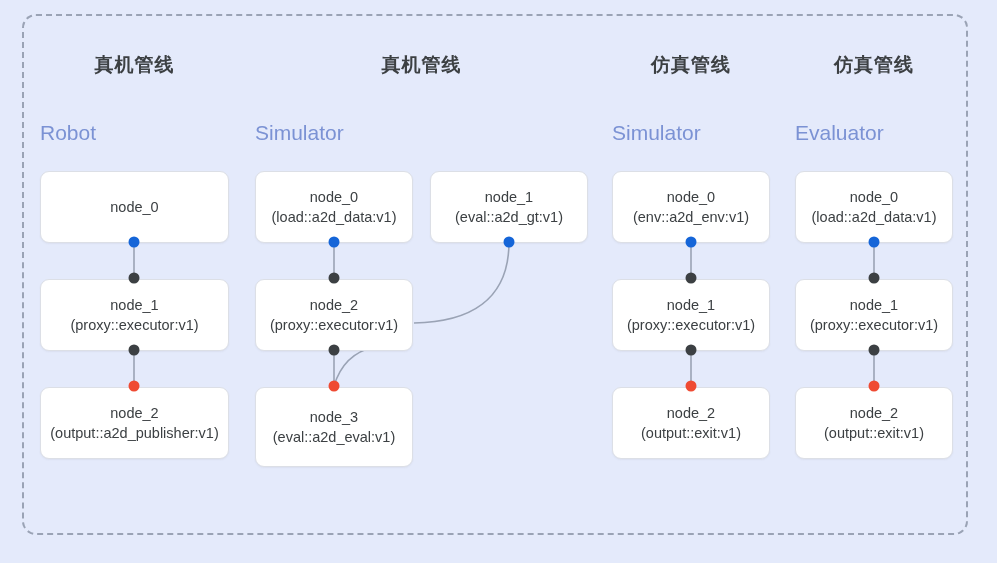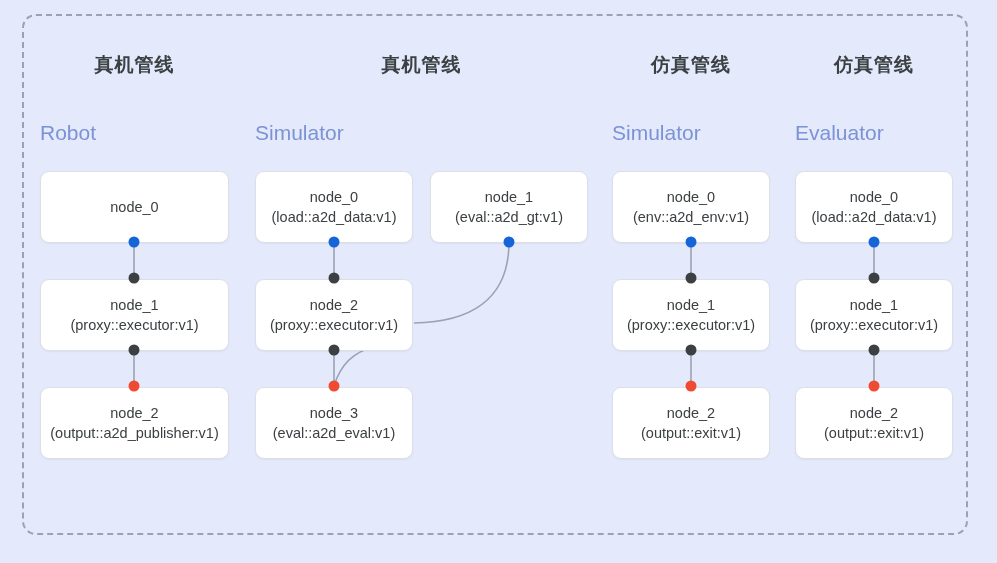--- a/index.html
+++ b/index.html
@@ -162,21 +162,21 @@
   </div>
   <div class="port port-in-blue" style="left:509px; top:242px;"></div>
 
   <div class="node-box" style="left:255px; top:279px; width:158px; height:72px;">
     <div class="node-name">node_2</div>
     <div class="node-type">(proxy::executor:v1)</div>
   </div>
   <div class="port port-in-dark" style="left:334px; top:278px;"></div>
   <div class="port port-out-dark" style="left:334px; top:350px;"></div>
 
-  <div class="node-box" style="left:255px; top:387px; width:158px; height:72px;">
+  <div class="node-box" style="left:255px; top:387px; width:158px; height:80px;">
     <div class="node-name">node_3</div>
     <div class="node-type">(eval::a2d_eval:v1)</div>
   </div>
   <div class="port port-out-red" style="left:334px; top:386px;"></div>
 
   <div class="column" style="left:612px; width:158px;">
     <div class="col-title-cn">仿真管线</div>
     <div class="col-title-en">Simulator</div>
   </div>
 

